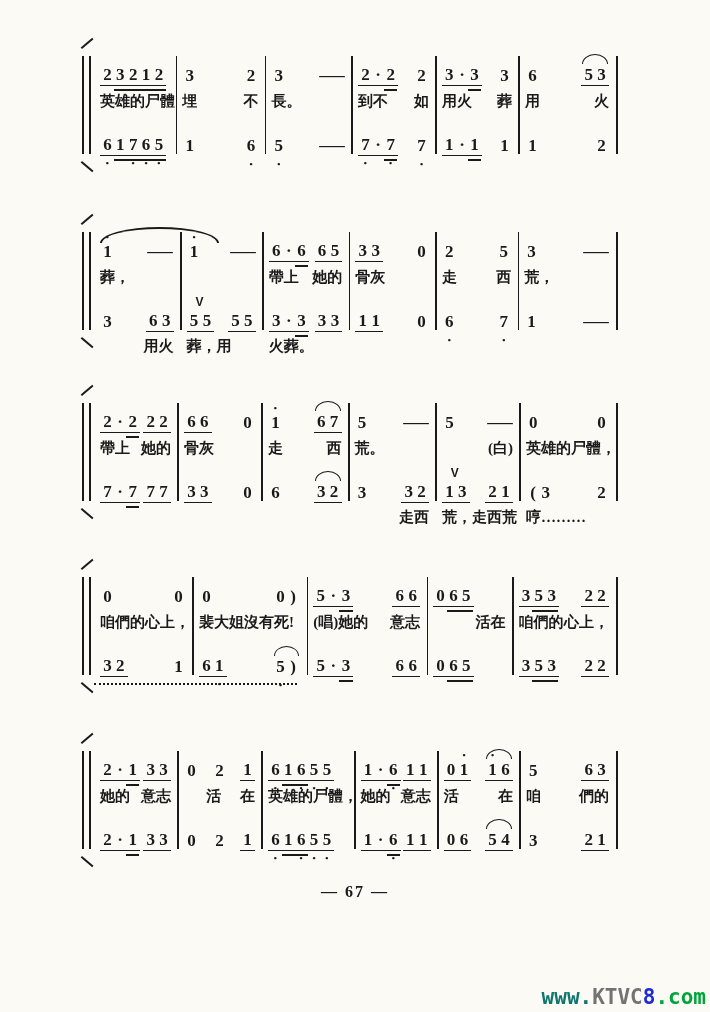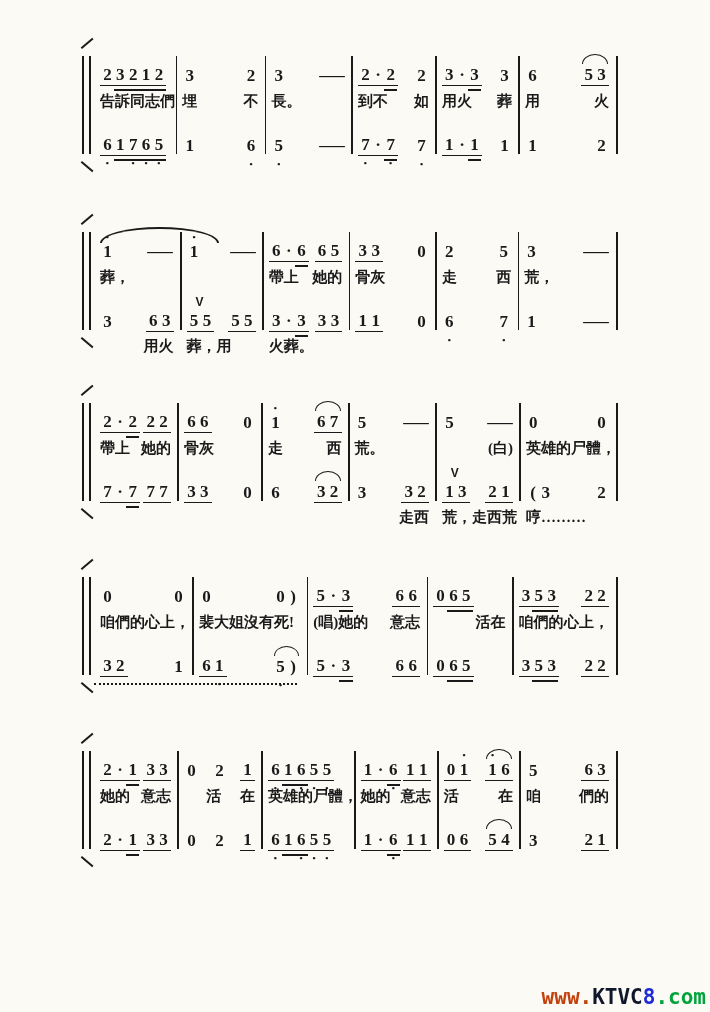--- a/index.html
+++ b/index.html
@@ -44,42 +44,42 @@
   .g{display:inline-block}
 
   .bigslur{position:absolute;top:-5px;height:14px;border:2px solid #1a1a1a;border-bottom:none;
            border-radius:50% 50% 0 0 / 100% 100% 0 0}
   .dotline{position:absolute;top:106px;border-top:2.4px dotted #1a1a1a;height:0}
 
   .pagenum{margin-top:30px;text-align:center;letter-spacing:2px;
            font:700 16px "Liberation Serif",serif}
   .watermark{position:absolute;right:4px;bottom:3px;letter-spacing:0;
              font:800 21px "DejaVu Sans Mono",monospace}
-  .wm-www{color:#c2410c}.wm-site{color:#0f172a}.wm-num{color:#1f2bd6}.wm-tld{color:#00a43b}
+  .wm-www{color:#0f766e}.wm-site{color:#737373}.wm-num{color:#1f2bd6}.wm-tld{color:#00a43b}
 </style>
 </head>
 <body>
 
 <div class="page">
   <div id="score" class="score">
       <div class="system sys0">
         <div class="bracket"></div>
         <div class="measures">
           <div class="measure" style="flex-grow: 80;">
             <div class="row notes top">
               <span class="unit u1">
                 <span class="c">2</span>
                 <span class="c d2">3</span>
                 <span class="c d2">2</span>
                 <span class="c d2">1</span>
                 <span class="c d2">2</span>
               </span>
             </div>
             <div class="row lyrics">
-              <span class="g">告訴同志們</span>
+              <span class="g">英雄的尸體</span>
             </div>
             <div class="spacer"></div>
             <div class="row notes bot">
               <span class="unit u1">
                 <span class="c db">6</span>
                 <span class="c d2">1</span>
                 <span class="c d2 db">7</span>
                 <span class="c d2 db">6</span>
                 <span class="c d2 db">5</span>
               </span>
@@ -838,14 +838,15 @@
               </span>
               <span class="unit u1">
                 <span class="c">2</span>
                 <span class="c">1</span>
               </span>
             </div>
           </div>
         </div>
       </div>
     </div>
+  <div class="pagenum">— 67 —</div>
   <div class="watermark"><span class="wm-www">www.</span><span class="wm-site">KTVC</span><span class="wm-num">8</span><span class="wm-tld">.com</span></div>
 </div>
 
 </body></html>

